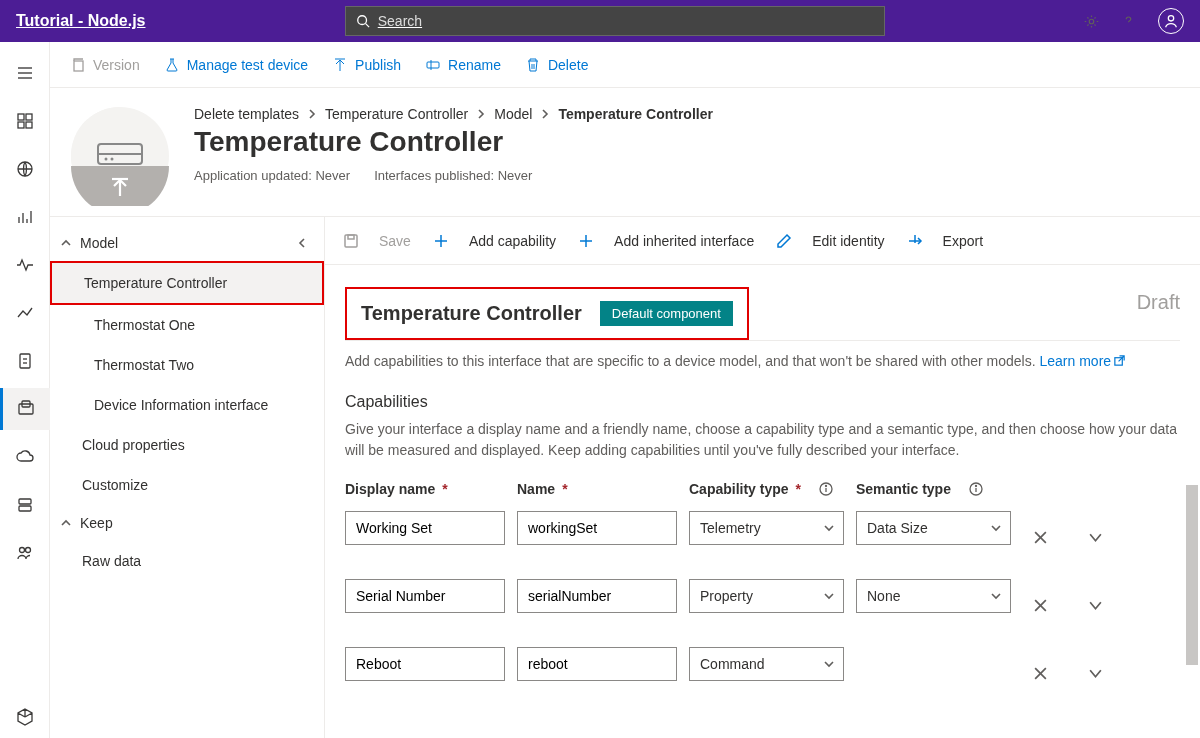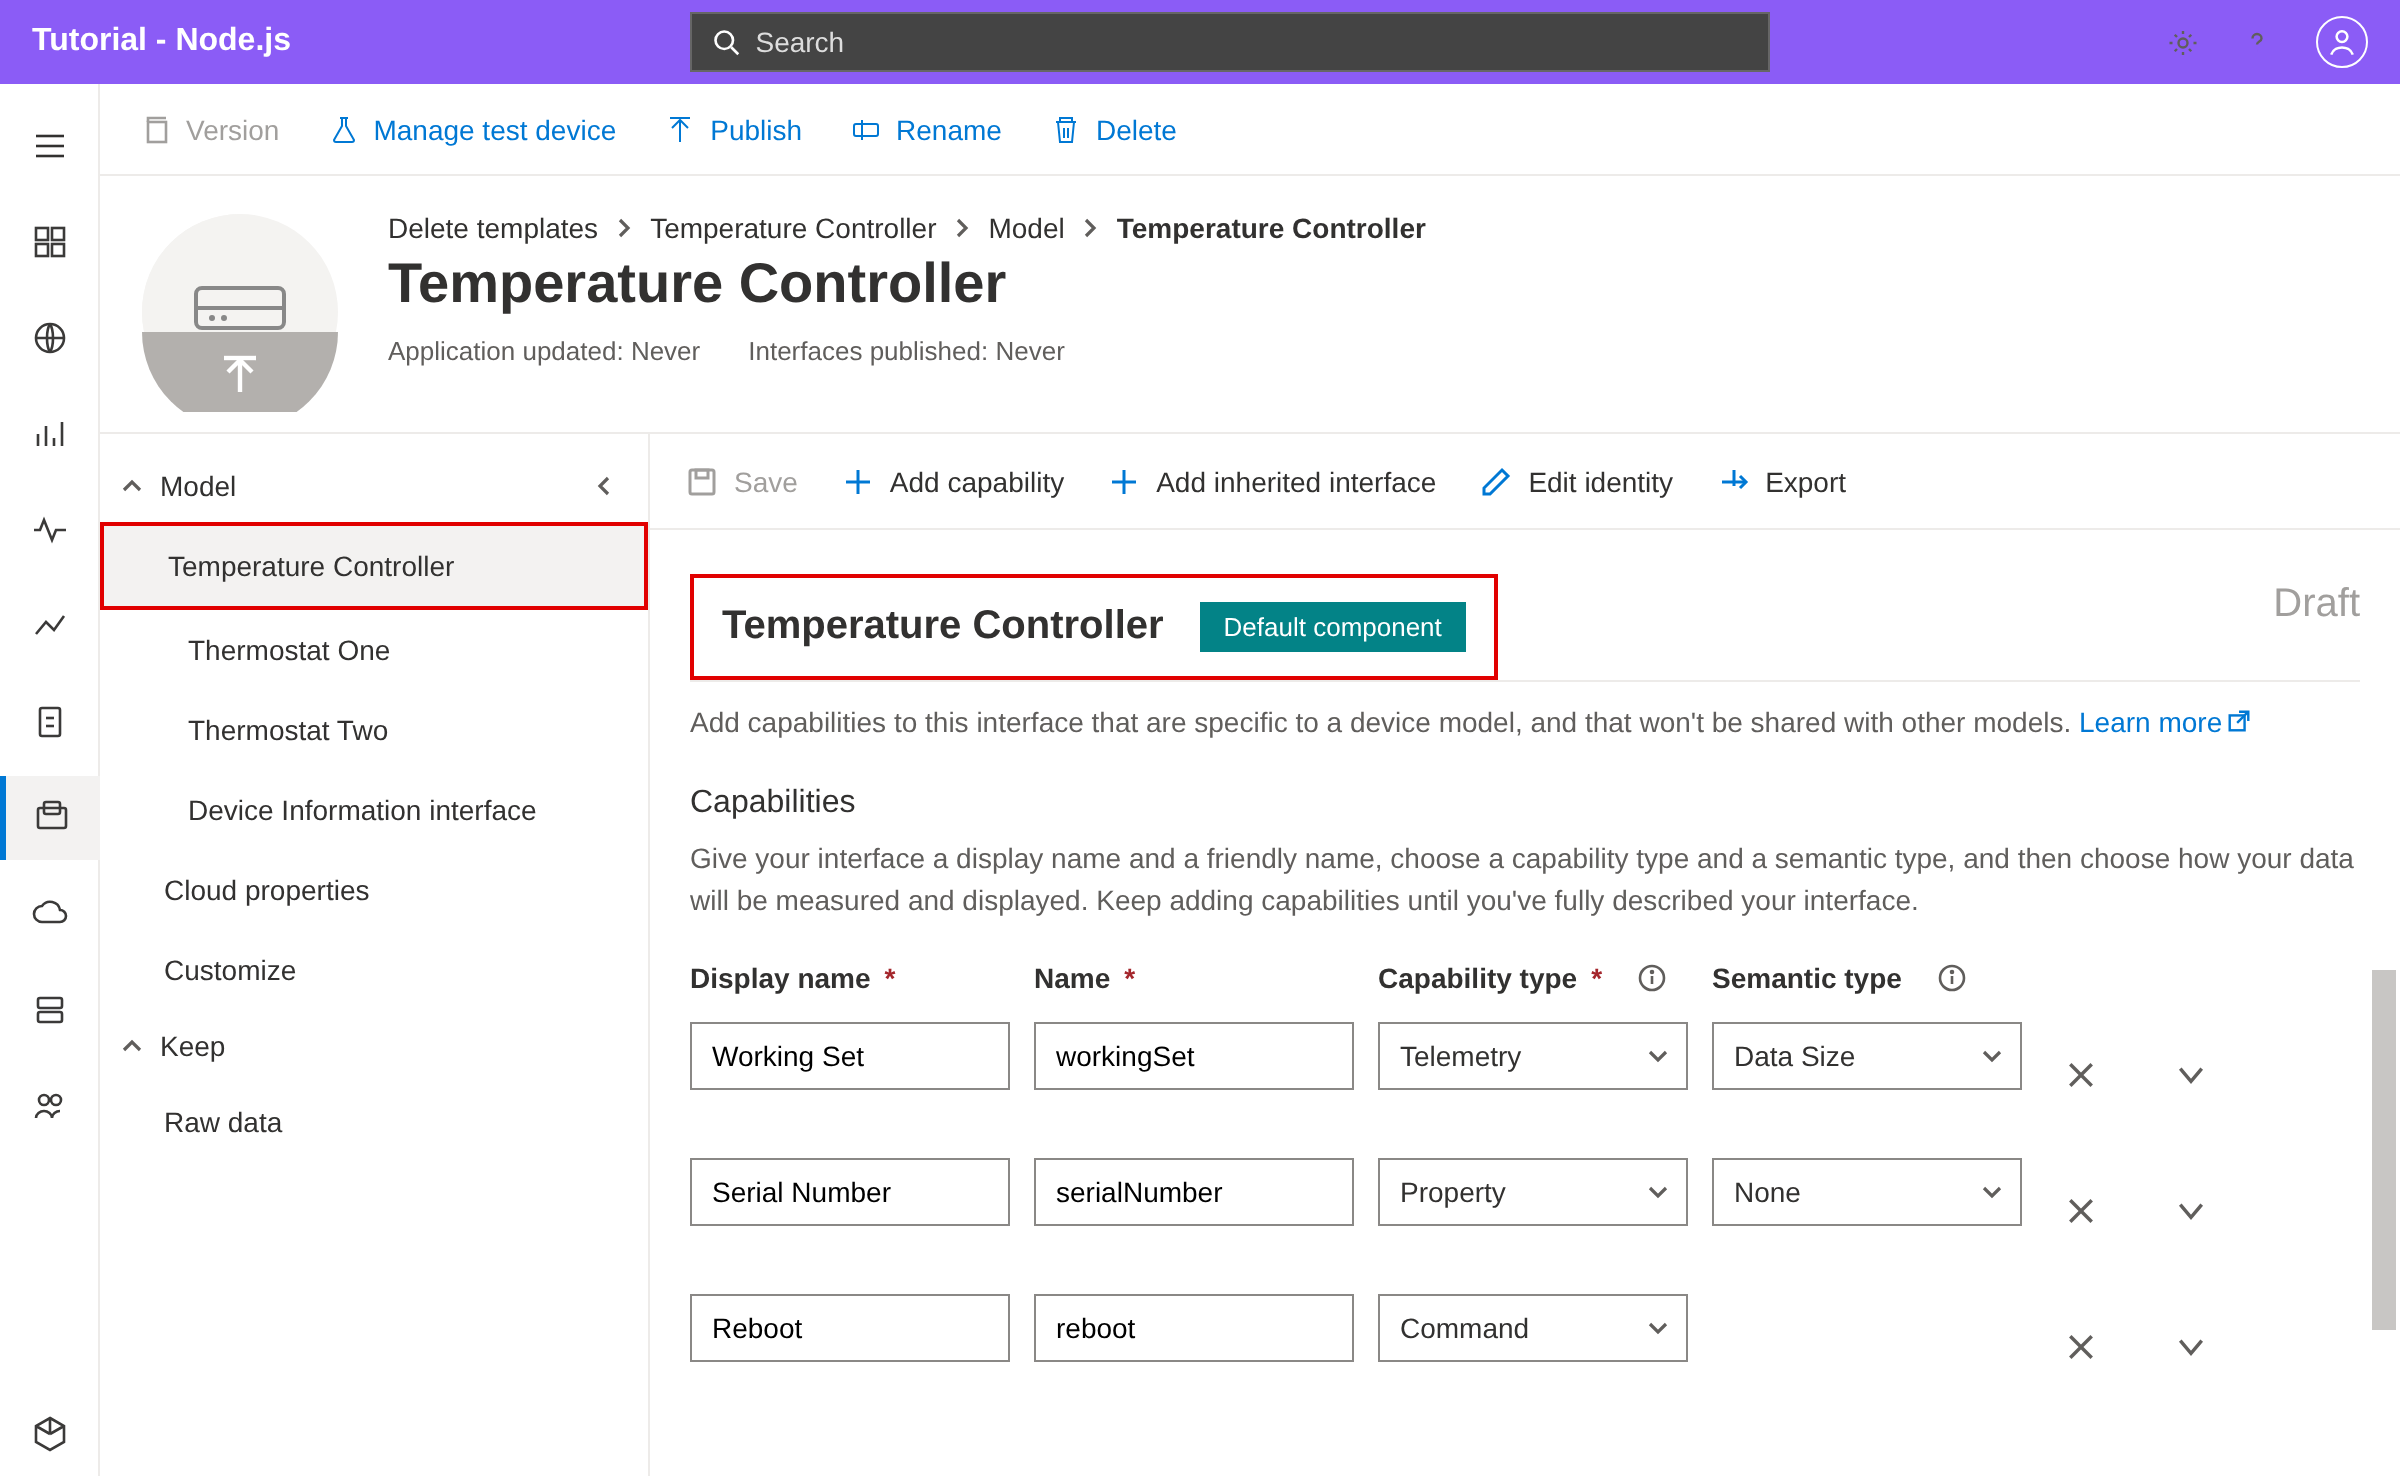--- a/index.html
+++ b/index.html
@@ -1,19 +1,19 @@
 <!DOCTYPE html>
 <html><head>
   <meta charset="utf-8">
   <style>
     * { margin: 0; padding: 0; box-sizing: border-box; font-family: 'Segoe UI', -apple-system, sans-serif; }
     body { width: 1200px; height: 738px; overflow: hidden; background: #fff; font-size: 14px; color: #323130; }
 
     
-    .top-header { height: 42px; background: #8b5cf6; color: #fff; display: flex; align-items: center; padding: 0 16px; }
+    .top-header { height: 42px; background: #4c1d95; color: #fff; display: flex; align-items: center; padding: 0 16px; text-decoration: underline; }
     .app-title { font-size: 16px; font-weight: 600; margin-right: auto; }
     .search-box { display: flex; align-items: center; background: #444; height: 30px; width: 540px; padding: 0 10px; border: 1px solid #666; }
     .search-box svg { width: 14px; height: 14px; fill: #fff; margin-right: 8px; }
     .search-box span { color: #ddd; font-size: 14px; }
     .header-right { margin-left: auto; display: flex; align-items: center; gap: 22px; }
     .header-right svg { width: 18px; height: 18px; fill: none; stroke: #fff; stroke-width: 1.4; }
     .avatar-circle { width: 26px; height: 26px; border: 1.3px solid #fff; border-radius: 50%; display:flex; align-items:center; justify-content:center; font-size: 11px; color:#fff; }
 
     
     .row2 { display: flex; height: 696px; }
@@ -58,21 +58,21 @@
     .tree-group-header .collapse-ic { margin-left: auto; }
     .tree-item { padding: 12px 10px 12px 20px; font-size: 14px; cursor: pointer; }
     .tree-item.l2 { padding-left: 32px; }
     .tree-item.l3 { padding-left: 44px; }
     .tree-item.active { background: #f3f2f1; }
     .redbox { border: 2px solid #e10000; }
 
     
     .editor { flex: 1; display: flex; flex-direction: column; min-width: 0; }
     .editor-toolbar { height: 48px; border-bottom: 1px solid #edebe9; display: flex; align-items: center; padding: 0 18px; gap: 22px; }
-    .et-btn { display: flex; align-items: center; gap: 8px; font-size: 14px; cursor: pointer; }
+    .et-btn { display: flex; align-items: center; gap: 20px; font-size: 14px; cursor: pointer; }
     .et-btn svg { width: 16px; height: 16px; stroke: #0078d4; fill:none; stroke-width:1.5; }
     .et-btn.disabled { color: #a19f9d; cursor: default; }
     .et-btn.disabled svg { stroke: #a19f9d; }
 
     .editor-body { padding: 0 20px 20px 20px; overflow-y: auto; flex: 1; position: relative; }
     .component-hdr { display: flex; align-items: center; gap: 18px; margin-top: 22px; padding-bottom: 18px; border-bottom: 1px solid #edebe9; }
     .component-hdr.redbox { padding: 12px 14px 12px 0; border: 2px solid #e10000; display: inline-flex; border-bottom: 2px solid #e10000; }
     .component-title { font-size: 20px; font-weight: 600; }
     .pill { background: #038387; color: #fff; padding: 5px 12px; font-size: 13px; }
     .draft-label { position: absolute; right: 20px; top: 26px; font-size: 20px; color: #a19f9d; }

